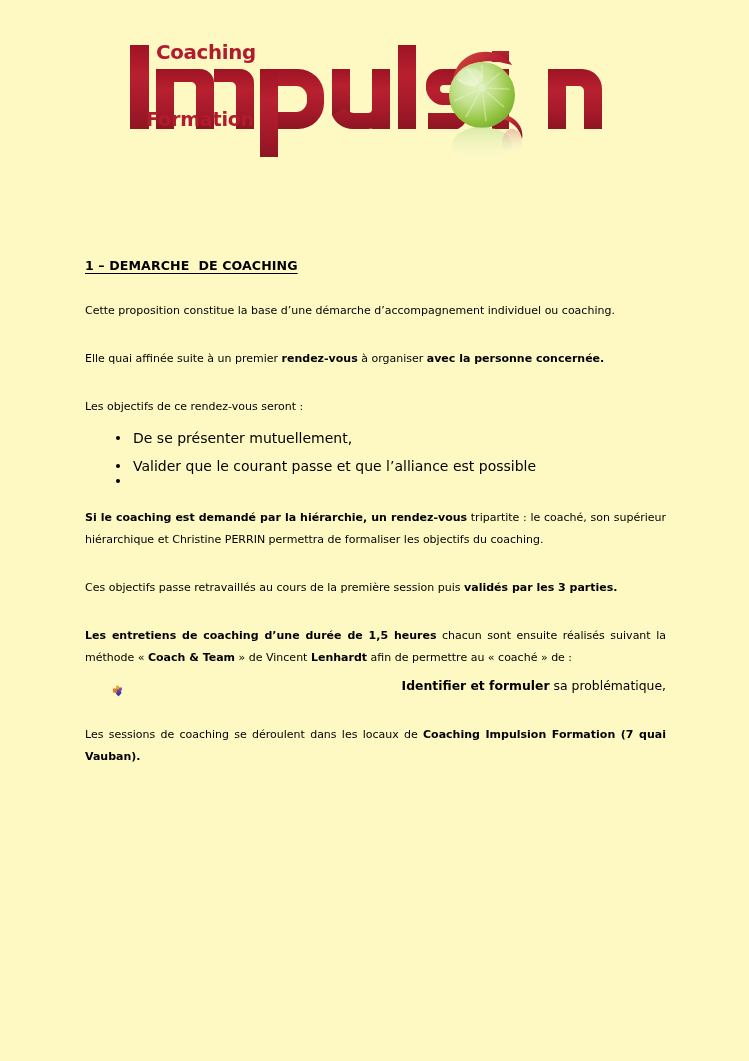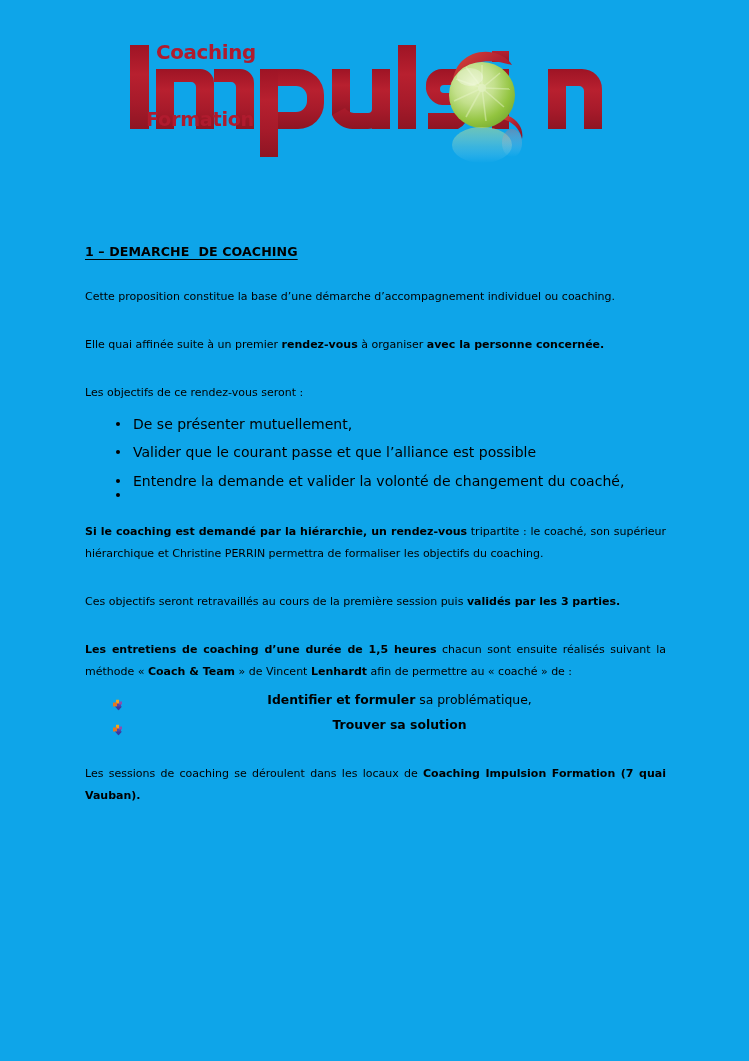--- a/index.html
+++ b/index.html
@@ -13,21 +13,21 @@
     position: relative;
     font-family: "DejaVu Sans", "Liberation Sans", sans-serif;
     color: #000000;
     overflow: hidden;
   }
 
   
   .page {
     position: absolute;
     inset: 0;
-    background: #0ea5e9;
+    background: #fef9c3;
     text-decoration: underline;
   }
 
   
   .logo-block {
     position: absolute;
     left: 120px;
     top: 33px;
     width: 490px;
     height: 135px;
@@ -37,21 +37,21 @@
     left: 0;
     top: 0;
     width: 490px;
     height: 135px;
   }
 
   
   .content {
     position: absolute;
     left: 85px;
-    top: 243px;
+    top: 257px;
     width: 581px;
   }
 
   .doc-heading {
     font-size: 12.6px;
     font-weight: bold;
     letter-spacing: 0.1px;
     text-decoration: underline;
     text-underline-offset: 3px;
     margin: 0 0 0 0;
@@ -97,21 +97,21 @@
   ul.arrow-list {
     list-style: none;
     margin: 4px 0 0 0;
     padding: 0;
   }
   ul.arrow-list > li {
     position: relative;
     padding-left: 48px;
     font-size: 12.4px;
     line-height: 2.02;
-    text-align: center;
+    text-align: right;
   }
   ul.arrow-list > li .arrow-bullet {
     position: absolute;
     left: 28px;
     top: 50%;
     transform: translateY(-50%);
     width: 11px;
     height: 11px;
   }
 
@@ -247,64 +247,48 @@
       <li>
         <span class="dot"></span>
         <span>De se présenter mutuellement,</span>
       </li>
       <li>
         <span class="dot"></span>
         <span>Valider que le courant passe et que l’alliance est possible</span>
       </li>
       <li>
         <span class="dot"></span>
-        <span>Entendre la demande et valider la volonté de changement du coaché,</span>
-      </li>
-      <li>
-        <span class="dot"></span>
       </li>
     </ul>
 
     <p class="para space-before-lg">
       <b>Si le coaching est demandé par la hiérarchie, un rendez-vous</b><span> tripartite : le coaché, son supérieur hiérarchique et Christine PERRIN permettra de formaliser les objectifs du coaching.</span>
     </p>
 
     <p class="para space-before-lg">
-      <span>Ces objectifs seront retravaillés au cours de la première session puis </span><b>validés par les 3 parties.</b>
+      <span>Ces objectifs passe retravaillés au cours de la première session puis </span><b>validés par les 3 parties.</b>
     </p>
 
     <p class="para space-before-lg">
       <b>Les  entretiens de coaching d’une durée de 1,5 heures</b><span> chacun sont ensuite réalisés suivant la méthode « </span><b>Coach &amp; Team</b><span> » de Vincent </span><b>Lenhardt</b><span> afin de permettre au « coaché » de :</span>
     </p>
 
     <ul class="arrow-list">
       <li>
         <span class="arrow-bullet">
           <svg viewBox="0 0 11 11" width="11" height="11">
             <rect x="3" y="0" width="3" height="5" fill="#F2A71B"></rect>
             <rect x="0" y="3" width="4" height="4" fill="#E8761E"></rect>
             <rect x="4" y="4" width="4" height="4" fill="#4A4AAE"></rect>
             <path d="M2 7 L9 7 L5.5 11 Z" fill="#3A3A9E"></path>
             <rect x="6" y="2" width="3" height="3" fill="#8B4FAF"></rect>
           </svg>
         </span>
         <b>Identifier et formuler</b><span> sa problématique,</span>
       </li>
-      <li>
-        <span class="arrow-bullet">
-          <svg viewBox="0 0 11 11" width="11" height="11">
-            <rect x="3" y="0" width="3" height="5" fill="#F2A71B"></rect>
-            <rect x="0" y="3" width="4" height="4" fill="#E8761E"></rect>
-            <rect x="4" y="4" width="4" height="4" fill="#4A4AAE"></rect>
-            <path d="M2 7 L9 7 L5.5 11 Z" fill="#3A3A9E"></path>
-            <rect x="6" y="2" width="3" height="3" fill="#8B4FAF"></rect>
-          </svg>
-        </span>
-        <b>Trouver sa solution</b><span></span>
-      </li>
     </ul>
 
     <p class="para space-before-lg">
       <span>Les sessions de coaching se déroulent dans les locaux de </span><b>Coaching Impulsion Formation (7 quai Vauban).</b>
     </p>
 
   </div>
 
   <div class="footer">
 

